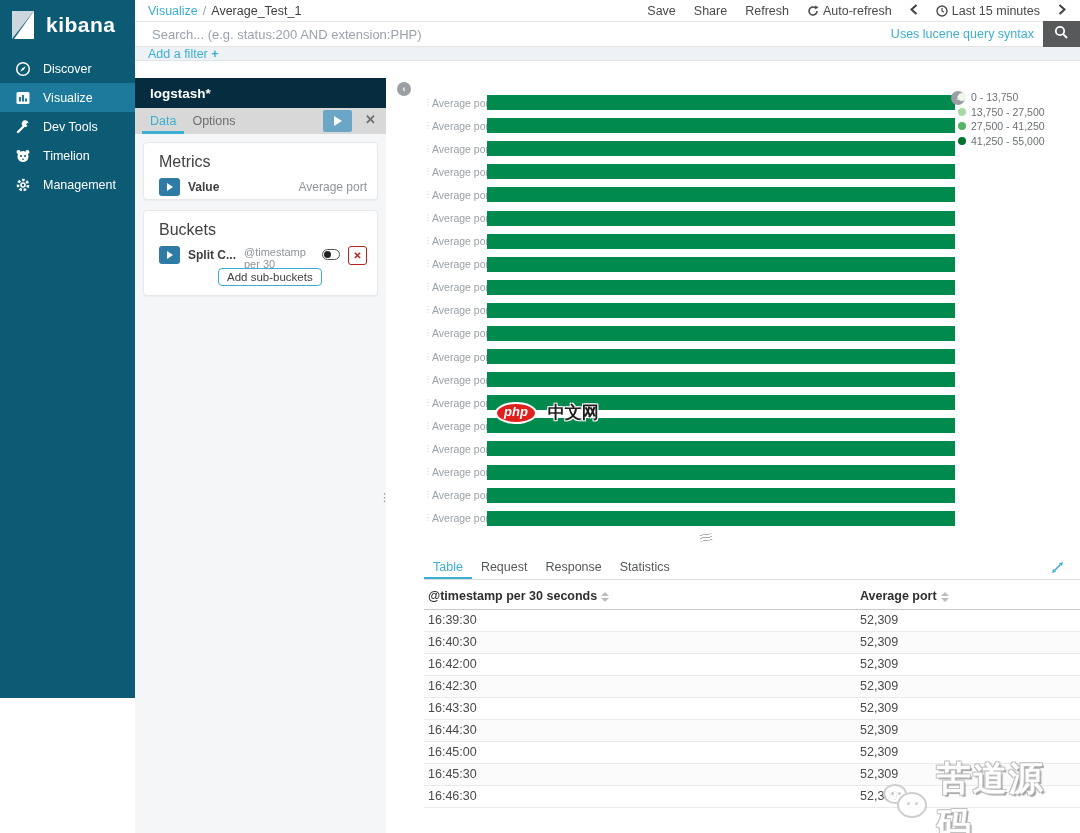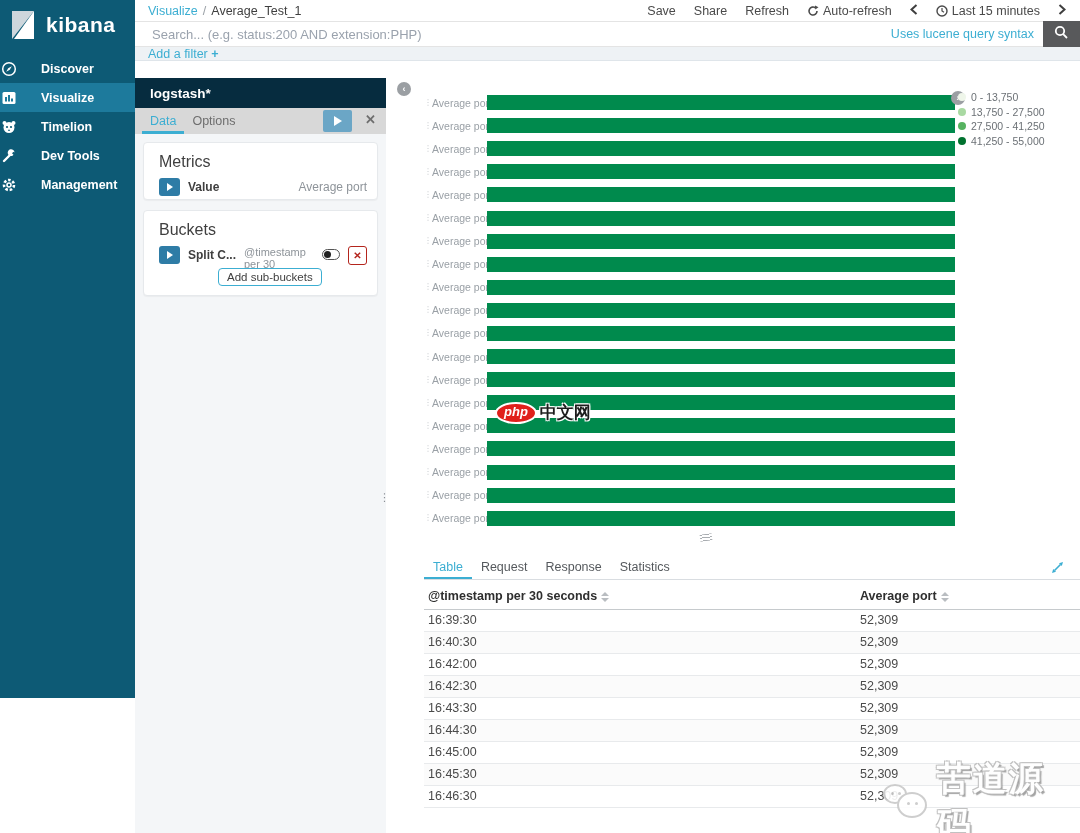--- a/index.html
+++ b/index.html
@@ -5,21 +5,21 @@
   * { margin:0; padding:0; box-sizing:border-box; }
   html,body { width:1080px; height:833px; }
   body {
     position:relative; overflow:hidden; background:#ffffff;
     font-family:"Liberation Sans", sans-serif; color:#3f3f3f;
   }
   
   .sidebar { position:absolute; left:0; top:0; width:135px; height:698px; background:#0d5a75; }
   .logo { display:flex; align-items:center; gap:10px; padding:10px 0 14px 10px; }
   .logo-text { color:#fff; font-size:21px; font-weight:bold; letter-spacing:.5px; }
-  .nav-item { display:flex; align-items:center; gap:24px; height:29px; padding-left:1px; cursor:pointer; color:#ffffff;font-weight:bold; }
+  .nav-item { display:flex; align-items:center; gap:12px; height:29px; padding-left:15px; cursor:pointer; color:#ffffff; }
   .nav-item.active { background:#1d7a9c; }
   .nav-item .nav-label { font-size:12.5px; color:#fff; }
   .nav-icon { width:16px; height:16px; display:inline-flex; }
   
   .topbar { position:absolute; left:135px; top:0; right:0; height:21px; background:#fff;
             display:flex; align-items:center; font-size:12.5px; }
   .breadcrumb { margin-left:13px; display:flex; gap:5px; align-items:center; }
   .crumb-link { color:#3caed2; cursor:pointer; }
   .crumb-sep { color:#9aa0a6; }
   .crumb-page { color:#3f3f3f; }
@@ -86,21 +86,21 @@
   .row-label { width:46px; flex:none; text-align:right; font-size:10.5px; color:#9aa0a6; margin-right:4px; white-space:nowrap; }
   .bar-track { flex:none; width:468px; height:15px; margin-left:5px; }
   .gauge-bar { height:100%; }
   .legend { position:absolute; left:572px; top:12px; width:120px; }
   .legend-item { display:flex; align-items:center; gap:5px; height:14.5px; cursor:pointer; }
   .legend-dot { width:8px; height:8px; border-radius:50%; flex:none; }
   .legend-label { font-size:10.5px; color:#6b7075; white-space:nowrap; }
   .spy-grip { position:absolute; left:314px; top:456px; width:12px; height:7px; cursor:row-resize;
               background:repeating-linear-gradient(#a9adb1 0 1px, transparent 1px 3px); transform:rotate(-8deg); }
   
-  .php-mark { position:absolute; left:109px; top:323px; display:flex; align-items:center; gap:3px; }
+  .php-mark { position:absolute; left:109px; top:323px; display:flex; align-items:center; gap:11px; }
   .php-oval { background:#e0201c; color:#fff; border:2px solid #fff; border-radius:50%;
               font-size:13px; font-weight:bold; font-style:italic; padding:0 7px 2px 7px; line-height:16px; }
   .php-site { font-size:17px; font-weight:bold; color:#1d1d1d;
               text-shadow:-1px -1px 0 #fff, 1px -1px 0 #fff, -1px 1px 0 #fff, 1px 1px 0 #fff; }
   .wechat-mark { position:absolute; left:497px; top:678px; display:flex; align-items:center; gap:8px; opacity:.9; }
   .wc-bubbles { position:relative; width:46px; height:40px; }
   .wc-b1, .wc-b2 { position:absolute; border-radius:50%; background:#fff; border:2px solid #c9c9c9; }
   .wc-b1 { width:24px; height:20px; left:0; top:2px; }
   .wc-b2 { width:30px; height:26px; left:14px; top:10px; }
   .wc-eye { position:absolute; width:3px; height:3px; border-radius:50%; background:#c9c9c9; }
@@ -153,38 +153,38 @@
             <rect x="4" y="7" width="2" height="4.5" fill="#1d7a9c"></rect>
             <rect x="7" y="5" width="2" height="6.5" fill="#1d7a9c"></rect>
             <rect x="10" y="8.5" width="2" height="3" fill="#1d7a9c"></rect>
           </svg>
         </span>
         <span class="nav-label">Visualize</span>
       </div>
       <div class="nav-item">
         <span class="nav-icon">
           <svg width="16" height="16" viewBox="0 0 16 16">
+            <path d="M13.5 4.5 A3.4 3.4 0 1 0 11.5 7.8 L12.5 6.8 11 5.3 12.5 3.8 Z" fill="#fff"></path>
+            <line x1="3" y1="13" x2="8.5" y2="7.5" stroke="#fff" stroke-width="2.4" stroke-linecap="round"></line>
+          </svg>
+        </span>
+        <span class="nav-label">Dev Tools</span>
+      </div>
+      <div class="nav-item">
+        <span class="nav-icon">
+          <svg width="16" height="16" viewBox="0 0 16 16">
             <circle cx="8" cy="8.5" r="5.5" fill="#fff"></circle>
             <circle cx="3.5" cy="4" r="2" fill="#fff"></circle>
             <circle cx="12.5" cy="4" r="2" fill="#fff"></circle>
             <circle cx="6" cy="8" r="1.1" fill="#0d5a75"></circle>
             <circle cx="10" cy="8" r="1.1" fill="#0d5a75"></circle>
             <path d="M7 11 Q8 12 9 11" stroke="#0d5a75" stroke-width="1" fill="none"></path>
           </svg>
         </span>
         <span class="nav-label">Timelion</span>
-      </div>
-      <div class="nav-item">
-        <span class="nav-icon">
-          <svg width="16" height="16" viewBox="0 0 16 16">
-            <path d="M13.5 4.5 A3.4 3.4 0 1 0 11.5 7.8 L12.5 6.8 11 5.3 12.5 3.8 Z" fill="#fff"></path>
-            <line x1="3" y1="13" x2="8.5" y2="7.5" stroke="#fff" stroke-width="2.4" stroke-linecap="round"></line>
-          </svg>
-        </span>
-        <span class="nav-label">Dev Tools</span>
       </div>
       <div class="nav-item">
         <span class="nav-icon">
           <svg width="16" height="16" viewBox="0 0 16 16">
             <circle cx="8" cy="8" r="5" fill="none" stroke="#fff" stroke-width="2.6" stroke-dasharray="2.6 1.8"></circle>
             <circle cx="8" cy="8" r="2" fill="none" stroke="#fff" stroke-width="1.6"></circle>
           </svg>
         </span>
         <span class="nav-label">Management</span>
       </div>

